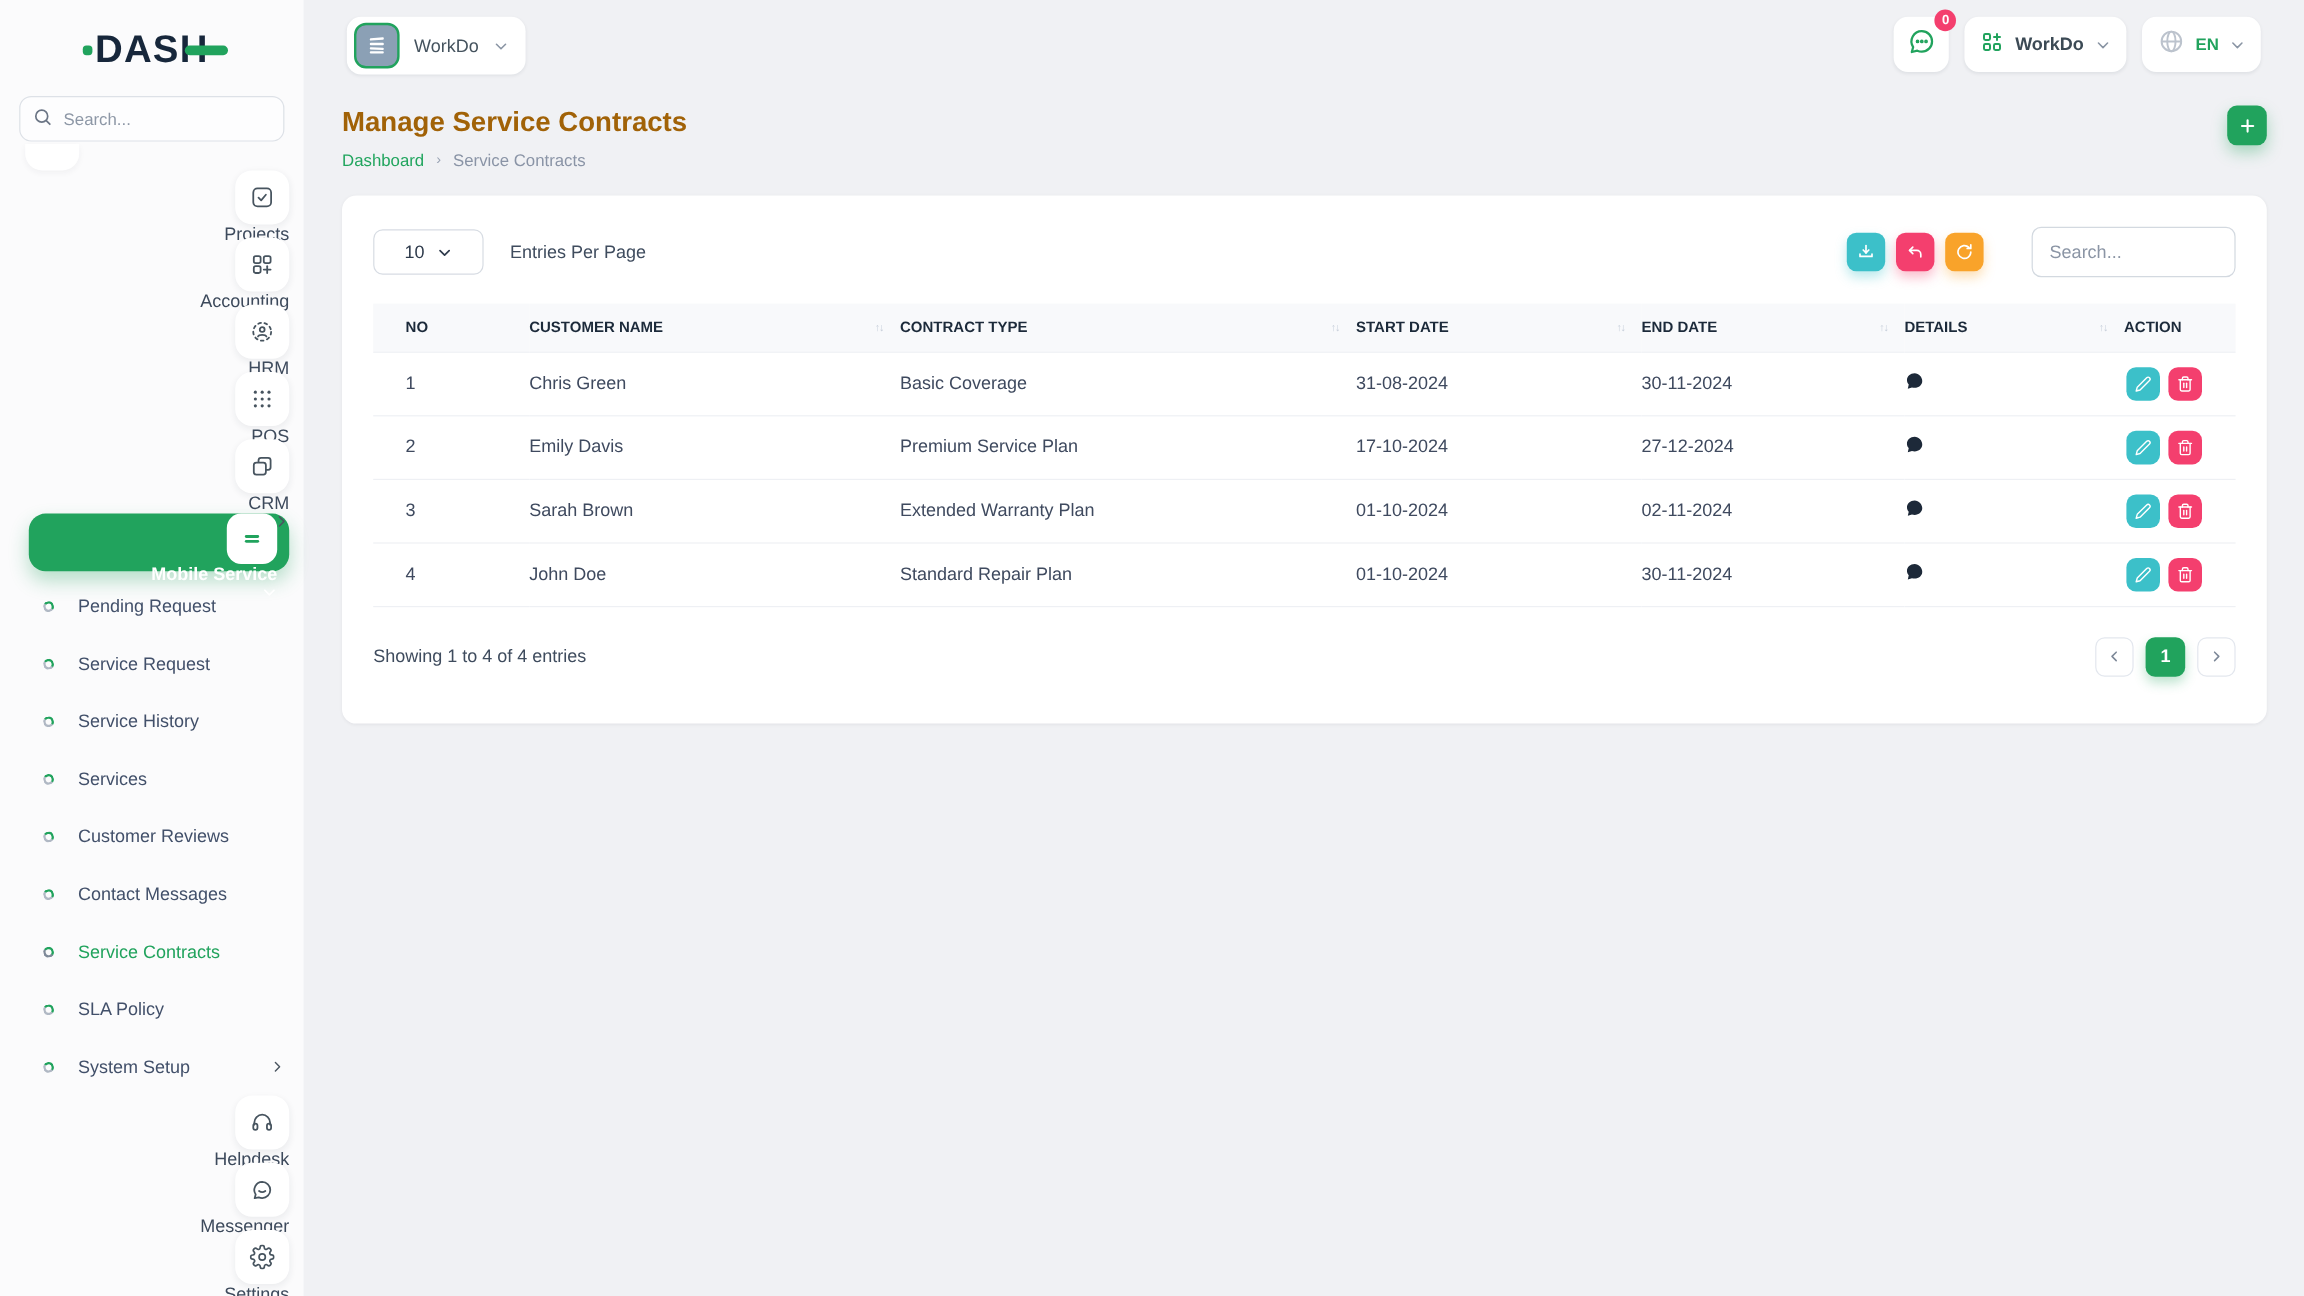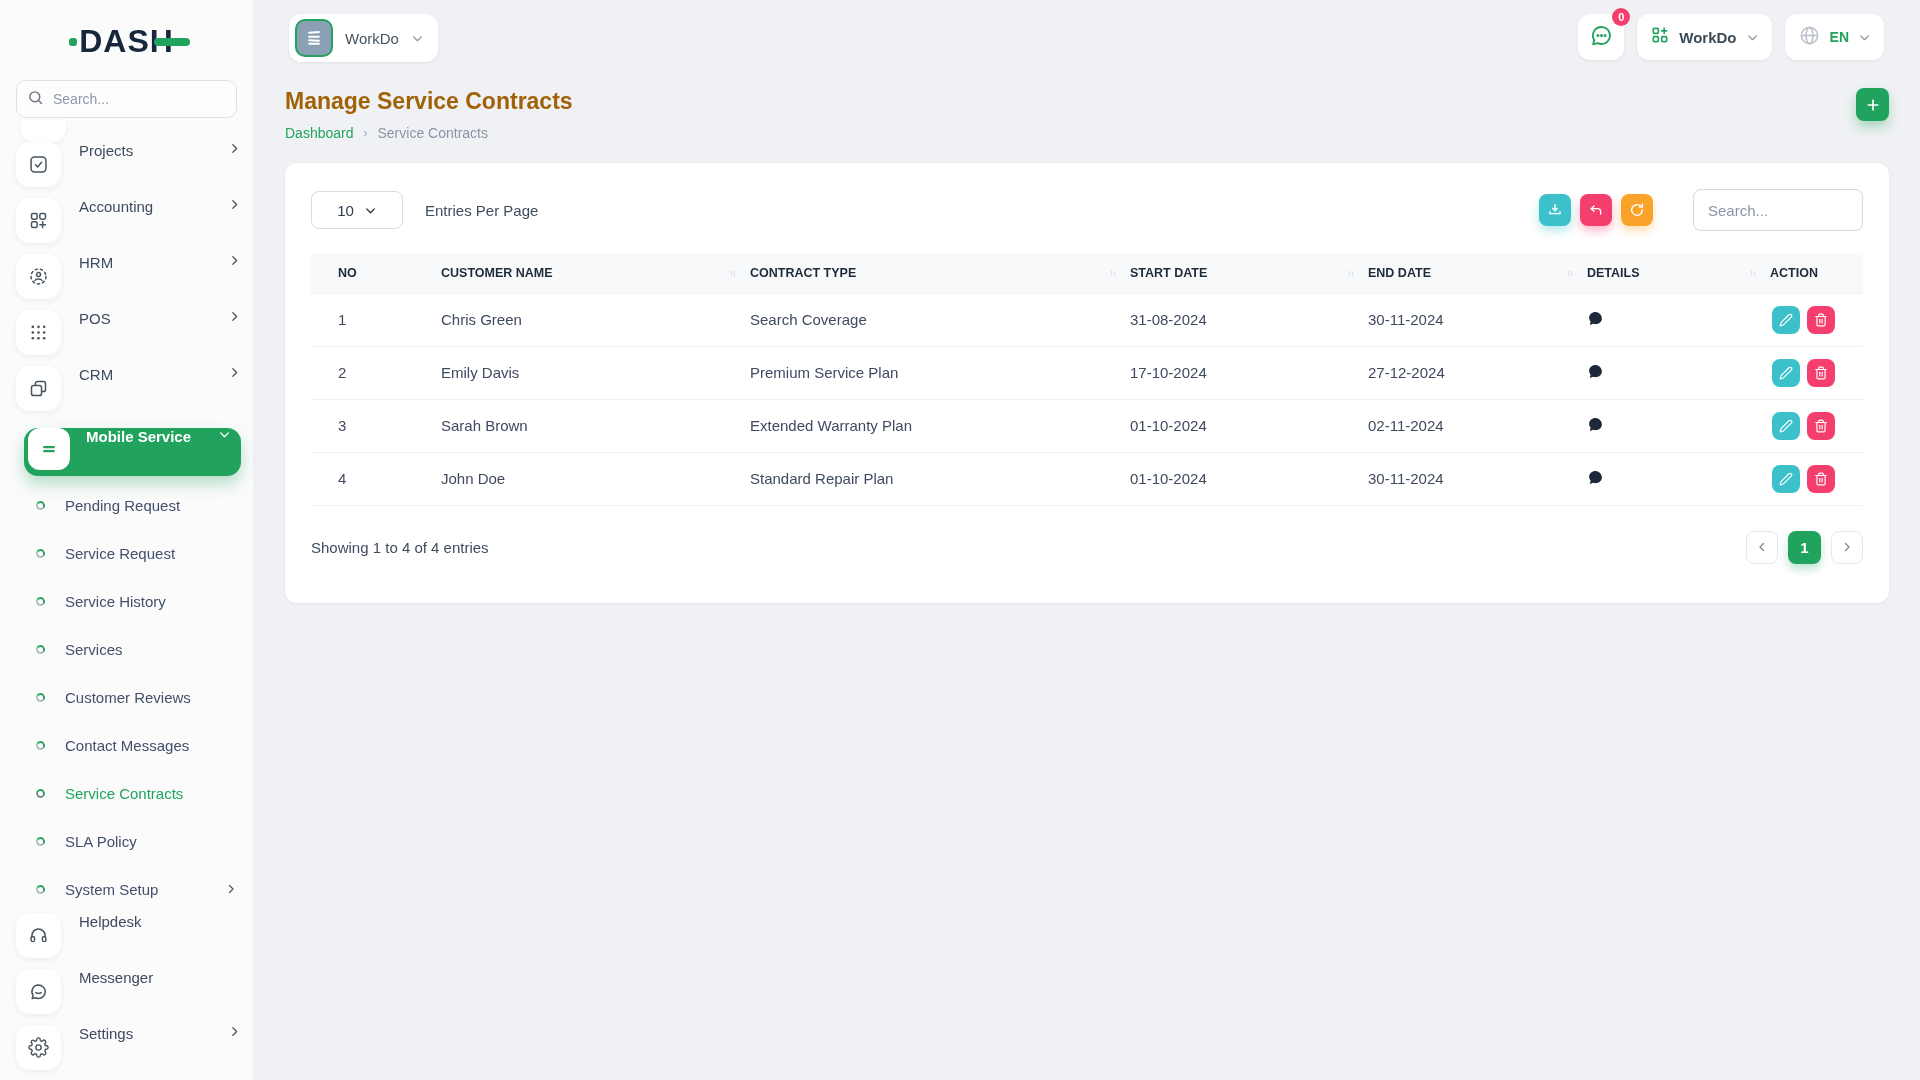--- a/index.html
+++ b/index.html
@@ -15,21 +15,21 @@
   .logo-dot { position:absolute; left:-10px; top:15px; width:8px; height:8px; border-radius:3px; background:#21a35d; }
   .logo-bar { position:absolute; right:-16px; top:15px; width:36px; height:8px; border-radius:4px; background:#21a35d; }
 
   .side-search { position:relative; margin:8px 16px 2px 16px; }
   .side-search input { width:100%; height:38px; border:1px solid #dde1e7; border-radius:10px; background:#fdfdfe; padding:0 12px 0 36px; font-size:14px; color:#51596a; outline:none; font-family:inherit; }
   .side-search input::placeholder { color:#8d97a6; }
   .side-search .s-icon { position:absolute; left:11px; top:9px; }
 
   .nav { padding:0 0 0 0; }
   .stub-box { width:45px; height:22px; background:#fff; border-radius:0 0 14px 14px; margin-left:21px; box-shadow:0 2px 5px rgba(35,46,60,.05); }
-  .nav-item { display:flex; align-items:flex-start; height:56px; padding:0 12px 0 16px; cursor:pointer; }
+  .nav-item { display:flex; align-items:flex-end; height:56px; padding:0 12px 0 16px; cursor:pointer;flex-direction:column; }
   .icon-box { width:45px; height:45px; flex:0 0 45px; background:#ffffff; border-radius:14px; box-shadow:0 2px 6px rgba(35,46,60,.07); display:flex; align-items:center; justify-content:center; }
   .nav-item .lbl { margin-left:18px; font-size:15px; font-weight:500; color:#3d4a5c; flex:1; }
   .nav-item.active { background:#21a35d; border-radius:14px; height:48px; margin:6px 12px 0 24px; padding:0 10px 0 4px; box-shadow:0 8px 16px rgba(33,163,93,.32); }
   .nav-item.active .icon-box { width:42px; height:42px; flex:0 0 42px; border-radius:12px; box-shadow:none; }
   .nav-item.active .lbl { color:#ffffff; font-weight:700; margin-left:16px; }
 
   .sub-list { margin-top:5px; }
   .sub-item { display:flex; align-items:center; height:48px; padding:0 16px 0 36px; cursor:pointer; }
   .bullet { width:9px; height:9px; border-radius:50%; border:2px solid #b0b8c4; border-top-color:#21a35d; border-right-color:#21a35d; transform:rotate(-12deg); flex:0 0 9px; }
   .sub-item .lbl { margin-left:20px; font-size:15px; color:#42506a; flex:1; }
@@ -472,21 +472,21 @@
                 <span class="th-in">
                   <span>ACTION</span>
                 </span>
               </th>
           </tr>
         </thead>
         <tbody>
           <tr>
             <td class="pad">1</td>
             <td>Chris Green</td>
-            <td>Search Coverage</td>
+            <td>Basic Coverage</td>
             <td>31-08-2024</td>
             <td>30-11-2024</td>
             <td><svg width="17" height="17" viewBox="0 0 24 24" fill="#1d2939">
                   <path d="M12 2.8c-5 0-9 3.6-9 8.1 0 2 .8 3.8 2.1 5.2L4 21l4.9-1.5c1 .3 2 .5 3.1.5 5 0 9-3.6 9-8.1s-4-9.1-9-9.1z"></path>
                 </svg></td>
             <td>
                 <span class="act-cell">
               <button class="row-btn rb-edit">
                     <svg width="14" height="14" viewBox="0 0 24 24" fill="none" stroke="#ffffff" stroke-width="2" stroke-linecap="round" stroke-linejoin="round">
                       <path d="M17 3a2.8 2.8 0 1 1 4 4L7.5 20.5 2 22l1.5-5.5L17 3z"></path>

